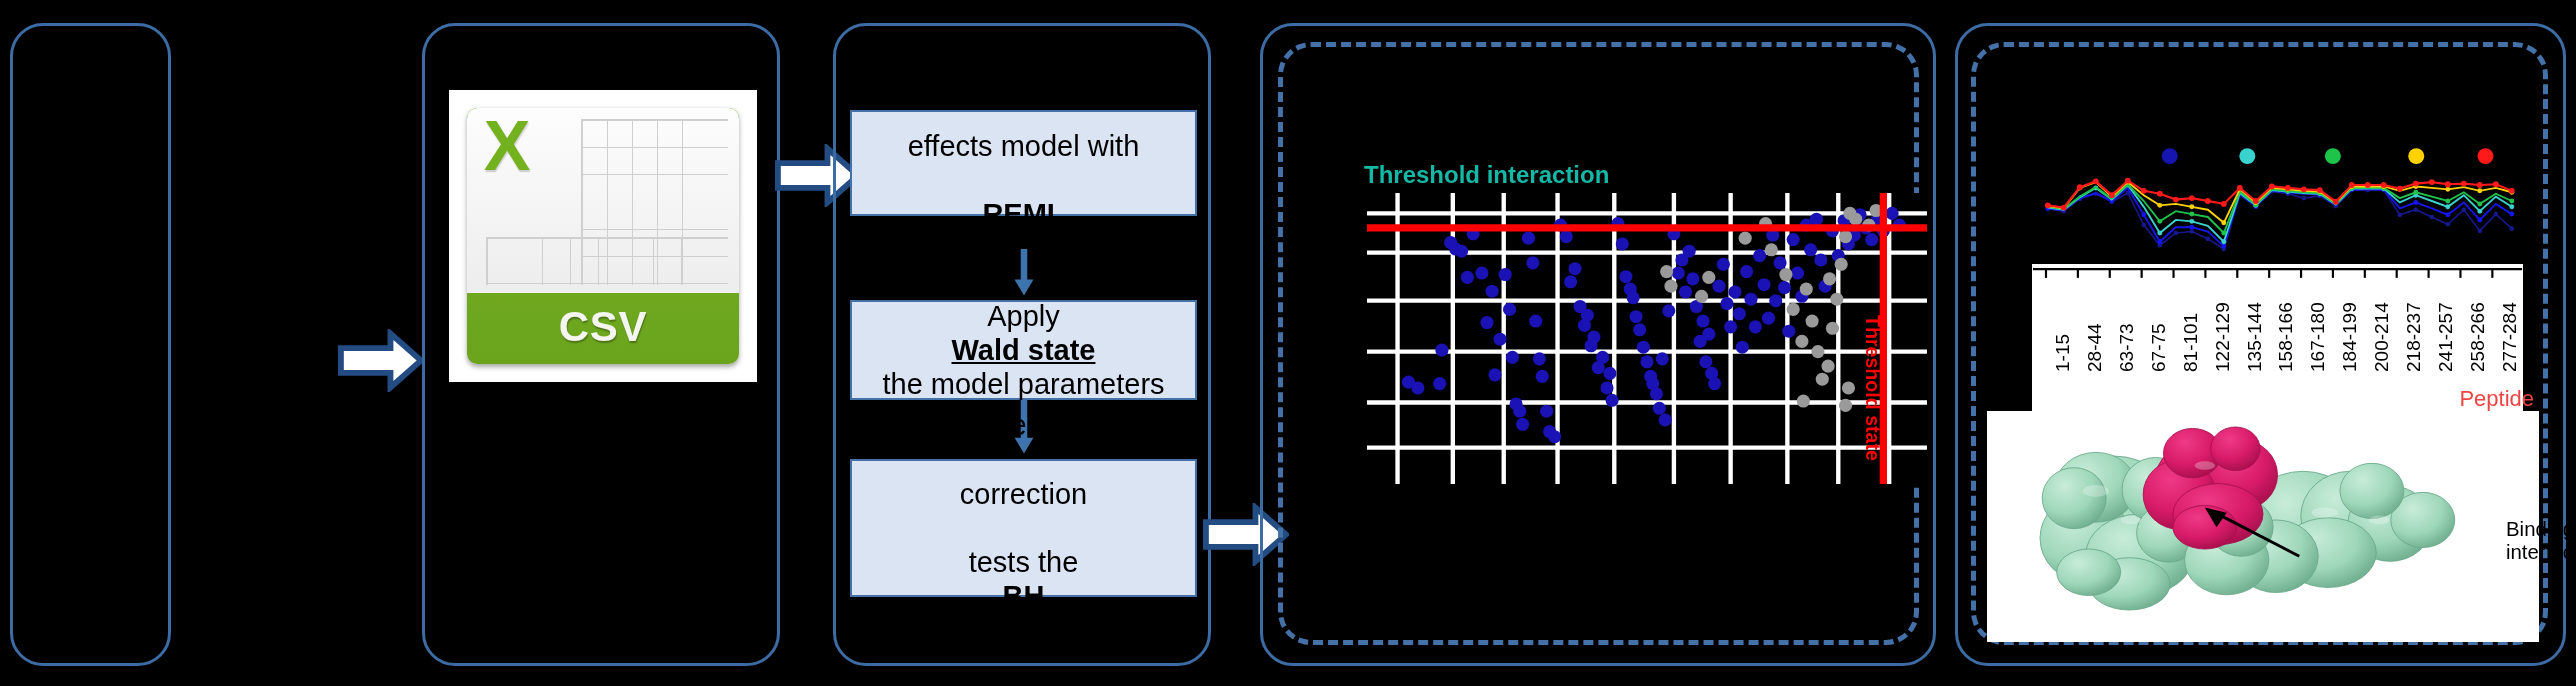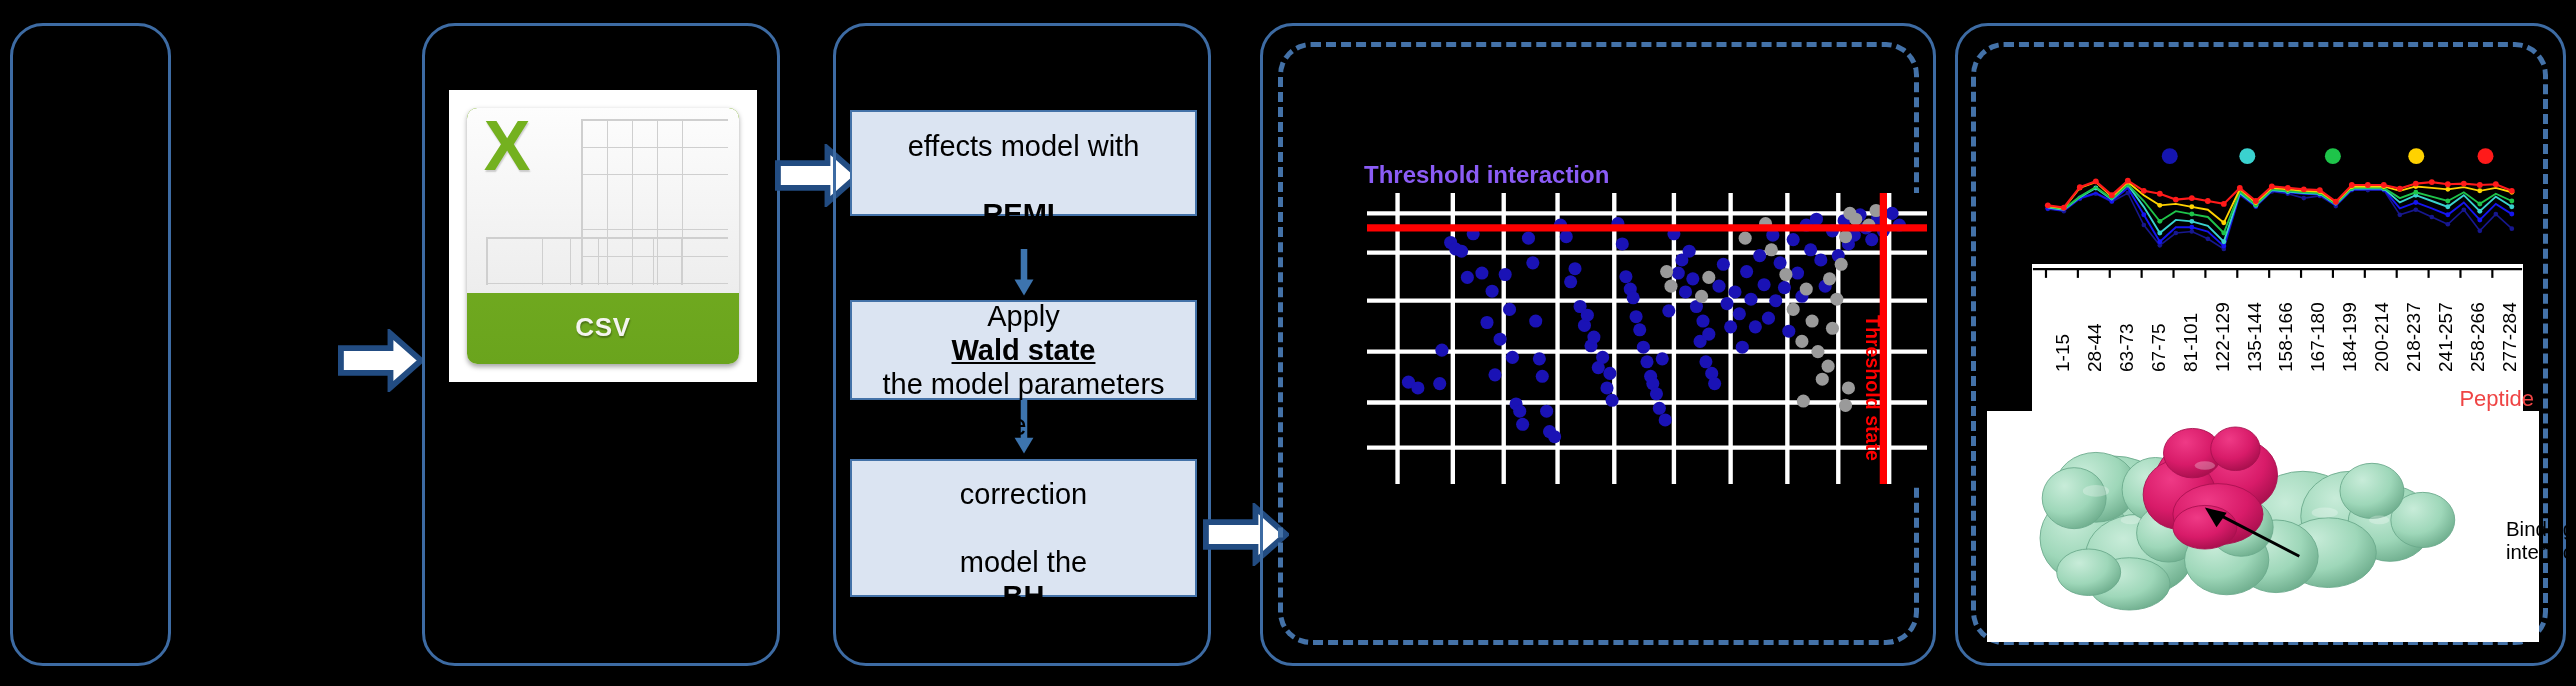--- a/index.html
+++ b/index.html
@@ -37,25 +37,25 @@
   .csv-grid2{position:absolute;left:7%;top:70%;right:4%;bottom:4%;
             background:
               repeating-linear-gradient(to right,#cfcfcf 0 0.7px,transparent 0.7px 11.5%),
               repeating-linear-gradient(to bottom,#cfcfcf 0 0.7px,transparent 0.7px 48%);
             border-top:0.7px solid #cfcfcf;border-left:0.7px solid #cfcfcf;}
   .csv-x{position:absolute;left:6%;top:2%;font-size:70px;font-weight:bold;color:#74b11f;
          font-family:"Liberation Sans",sans-serif;line-height:1;
          text-shadow:0.7px 1.5px 1.5px rgba(0,0,0,.18);}
   .csv-label{position:absolute;left:0;right:0;bottom:1%;height:27%;
              display:flex;align-items:center;justify-content:center;
-             color:#f4f4f0;font-size:26px;font-weight:bold;letter-spacing:0.7px;
+             color:#f4f4f0;font-size:42px;font-weight:bold;letter-spacing:0.7px;
              text-shadow:0.7px 1.5px 1.5px rgba(0,0,0,.30);}
 
   
-  .scatter-title{position:absolute;color:#8b5cf6;font-weight:bold;white-space:nowrap;}
+  .scatter-title{position:absolute;color:#14b8a6;font-weight:bold;white-space:nowrap;}
   .scatter-box{position:absolute;background:#000;}
   .scatter-box svg{display:block;}
   .vlabel{position:absolute;color:#ff0000;font-weight:bold;white-space:nowrap;
           transform-origin:0 0;transform:rotate(90deg);}
 
   
   .pep-chart{position:absolute;}
   .pep-chart svg{display:block;}
   .pep-white{position:absolute;background:#ffffff;}
   .pep-ticklabels{position:absolute;}
@@ -117,21 +117,21 @@
 </div>
 
 <div style="position:absolute;left:1019px;top:400px;width:10.2px;height:55px;">
   <svg width="22" height="55" viewBox="0 0 30 76" style="margin-left:-5.8px">
     <line x1="15" y1="0" x2="15" y2="54" stroke="#3d74ae" stroke-width="9"></line>
     <path d="M2 52 L28 52 L15 74 Z" fill="#3d74ae"></path>
   </svg>
 </div>
 
 <div class="procbox" style="left:850px;top:459px;width:347px;height:138px;font-size:29px;">
-  <span><span>Multiple testing</span><br><span>correction</span><br><span>model the </span><b>BH</b><span> procedure</span></span>
+  <span><span>Multiple testing</span><br><span>correction</span><br><span>tests the </span><b>BH</b><span> procedure</span></span>
 </div>
 
 <div class="blockarrow" style="left:1203px;top:503px;width:86px;height:63px;">
   <svg width="86" height="63" viewBox="0 0 118 86">
     <path d="M4 26 H72 V6 L114 43 L72 80 V60 H4 Z" fill="#ffffff" stroke="#224c82" stroke-width="8" stroke-linejoin="miter"></path>
   </svg>
 </div>
 
 <div class="panel" style="left:1260px;top:22.5px;width:676px;height:643px;"></div>
 <div class="panel-dashed" style="left:1278px;top:42px;width:641px;height:603px;"></div>

